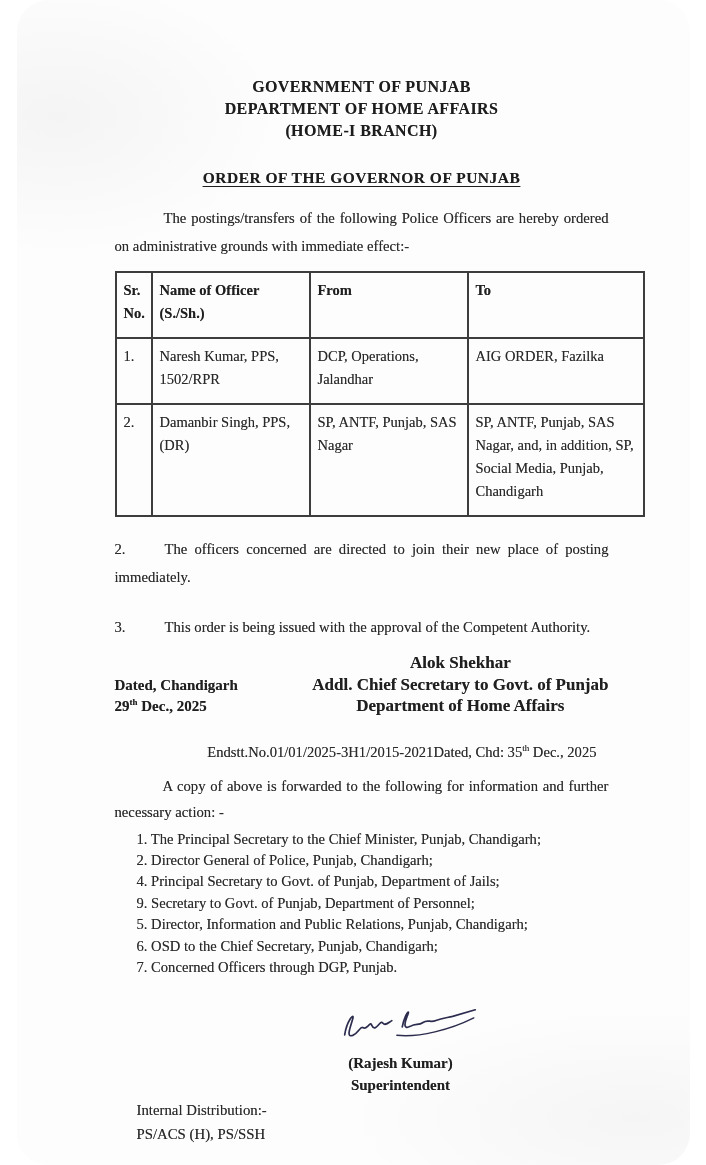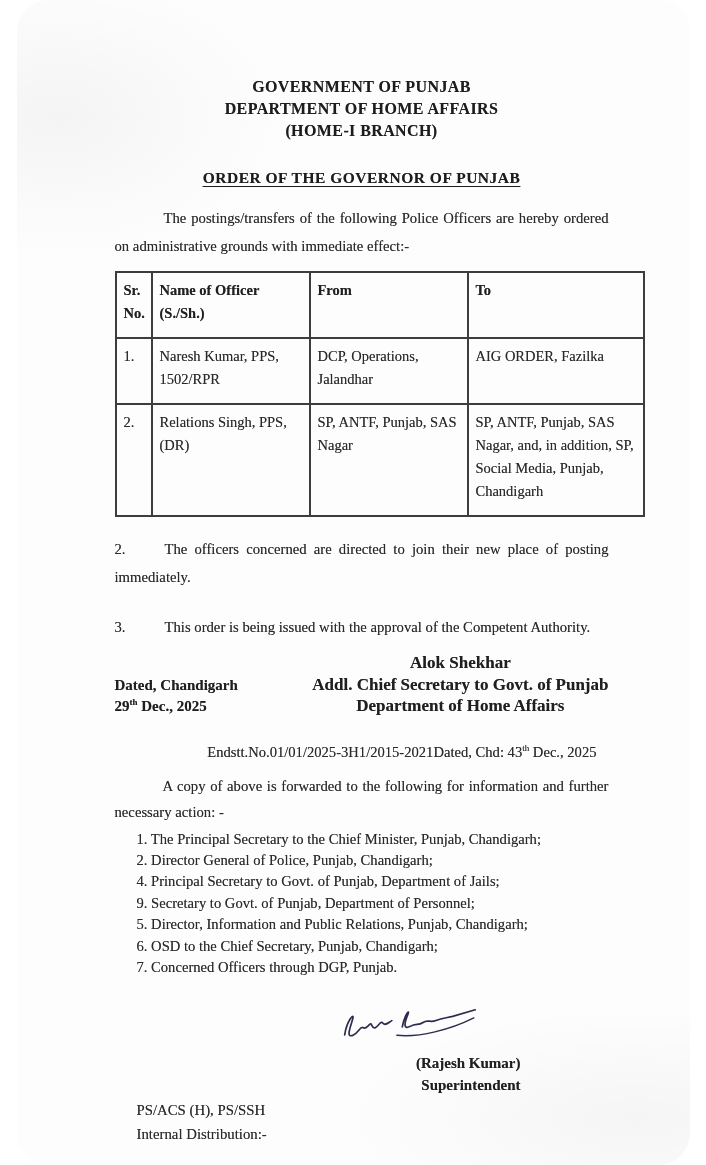--- a/index.html
+++ b/index.html
@@ -103,21 +103,21 @@
     margin-left: 22px;
     font-size: 14.6px;
     line-height: 21.4px;
     color: #2a2a2a;
   }
   .sig2 {
     width: 240px;
     margin-left: auto;
     margin-right: 88px;
     margin-top: 22px;
-    text-align: right;
+    text-align: center;
     font-weight: bold;
     font-size: 15px;
     line-height: 22px;
     color: #1f1f1f;
   }
   .scribble {
     display: block;
     margin: 0 auto 6px auto;
     transform: rotate(-4deg) translateX(10px);
   }
@@ -163,21 +163,21 @@
     </thead>
     <tbody>
       <tr>
         <td>1.</td>
         <td>Naresh Kumar, PPS, 1502/RPR</td>
         <td>DCP, Operations, Jalandhar</td>
         <td>AIG ORDER, Fazilka</td>
       </tr>
       <tr>
         <td>2.</td>
-        <td>Relations Singh, PPS, (DR)</td>
+        <td>Damanbir Singh, PPS, (DR)</td>
         <td>SP, ANTF, Punjab, SAS Nagar</td>
         <td>SP, ANTF, Punjab, SAS Nagar, and, in addition, SP, Social Media, Punjab, Chandigarh</td>
       </tr>
     </tbody>
   </table>
 
   <p class="para numbered"><span class="pnum">2.</span><span>The officers concerned are directed to join their new place of posting immediately.</span></p>
 
   <p class="para numbered p3"><span class="pnum">3.</span><span>This order is being issued with the approval of the Competent Authority.</span></p>
 
@@ -188,21 +188,21 @@
     </div>
     <div class="signatory-block">
       <div>Alok Shekhar</div>
       <div>Addl. Chief Secretary to Govt. of Punjab</div>
       <div>Department of Home Affairs</div>
     </div>
   </div>
 
   <div class="endstt-row">
     <div>Endstt.No.01/01/2025-3H1/2015-2021</div>
-    <div><span>Dated, Chd: 43</span><sup>th</sup><span> Dec., 2025</span></div>
+    <div><span>Dated, Chd: 35</span><sup>th</sup><span> Dec., 2025</span></div>
   </div>
 
   <p class="para copy-para">A copy of above is forwarded to the following for information and further necessary action: -</p>
 
   <div class="recipients">
     <div>1. The Principal Secretary to the Chief Minister, Punjab, Chandigarh;</div>
     <div>2. Director General of Police, Punjab, Chandigarh;</div>
     <div>4. Principal Secretary to Govt. of Punjab, Department of Jails;</div>
     <div>9. Secretary to Govt. of Punjab, Department of Personnel;</div>
     <div>5. Director, Information and Public Relations, Punjab, Chandigarh;</div>
@@ -214,17 +214,17 @@
     <svg class="scribble" width="150" height="46" viewBox="0 0 150 46" fill="none">
       <path d="M8 31 C11 17 20 8 17 16 C14 24 9 34 16 32 C22 30 24 23 27 25 C29 27 31 24 34 22 C36 20 35 27 39 26 C43 24 45 19 47 22 C49 25 52 22 56 20" stroke="#2c2c4e" stroke-width="1.7" stroke-linecap="round"></path>
       <path d="M66 27 C69 15 76 8 72 16 C68 24 67 30 74 27 C80 24 82 27 87 24 C92 21 94 25 100 23 C106 21 111 21 117 20 L140 15" stroke="#2c2c4e" stroke-width="1.7" stroke-linecap="round"></path>
       <path d="M60 35 C82 39 114 33 138 23" stroke="#2c2c4e" stroke-width="1.4" stroke-linecap="round"></path>
     </svg>
     <div>(Rajesh Kumar)</div>
     <div>Superintendent</div>
   </div>
 
   <div class="internal">
+    <div>Internal Distribution:-</div>
     <div>PS/ACS (H), PS/SSH</div>
-    <div>Internal Distribution:-</div>
   </div>
 
 </div>
 
 </body></html>

